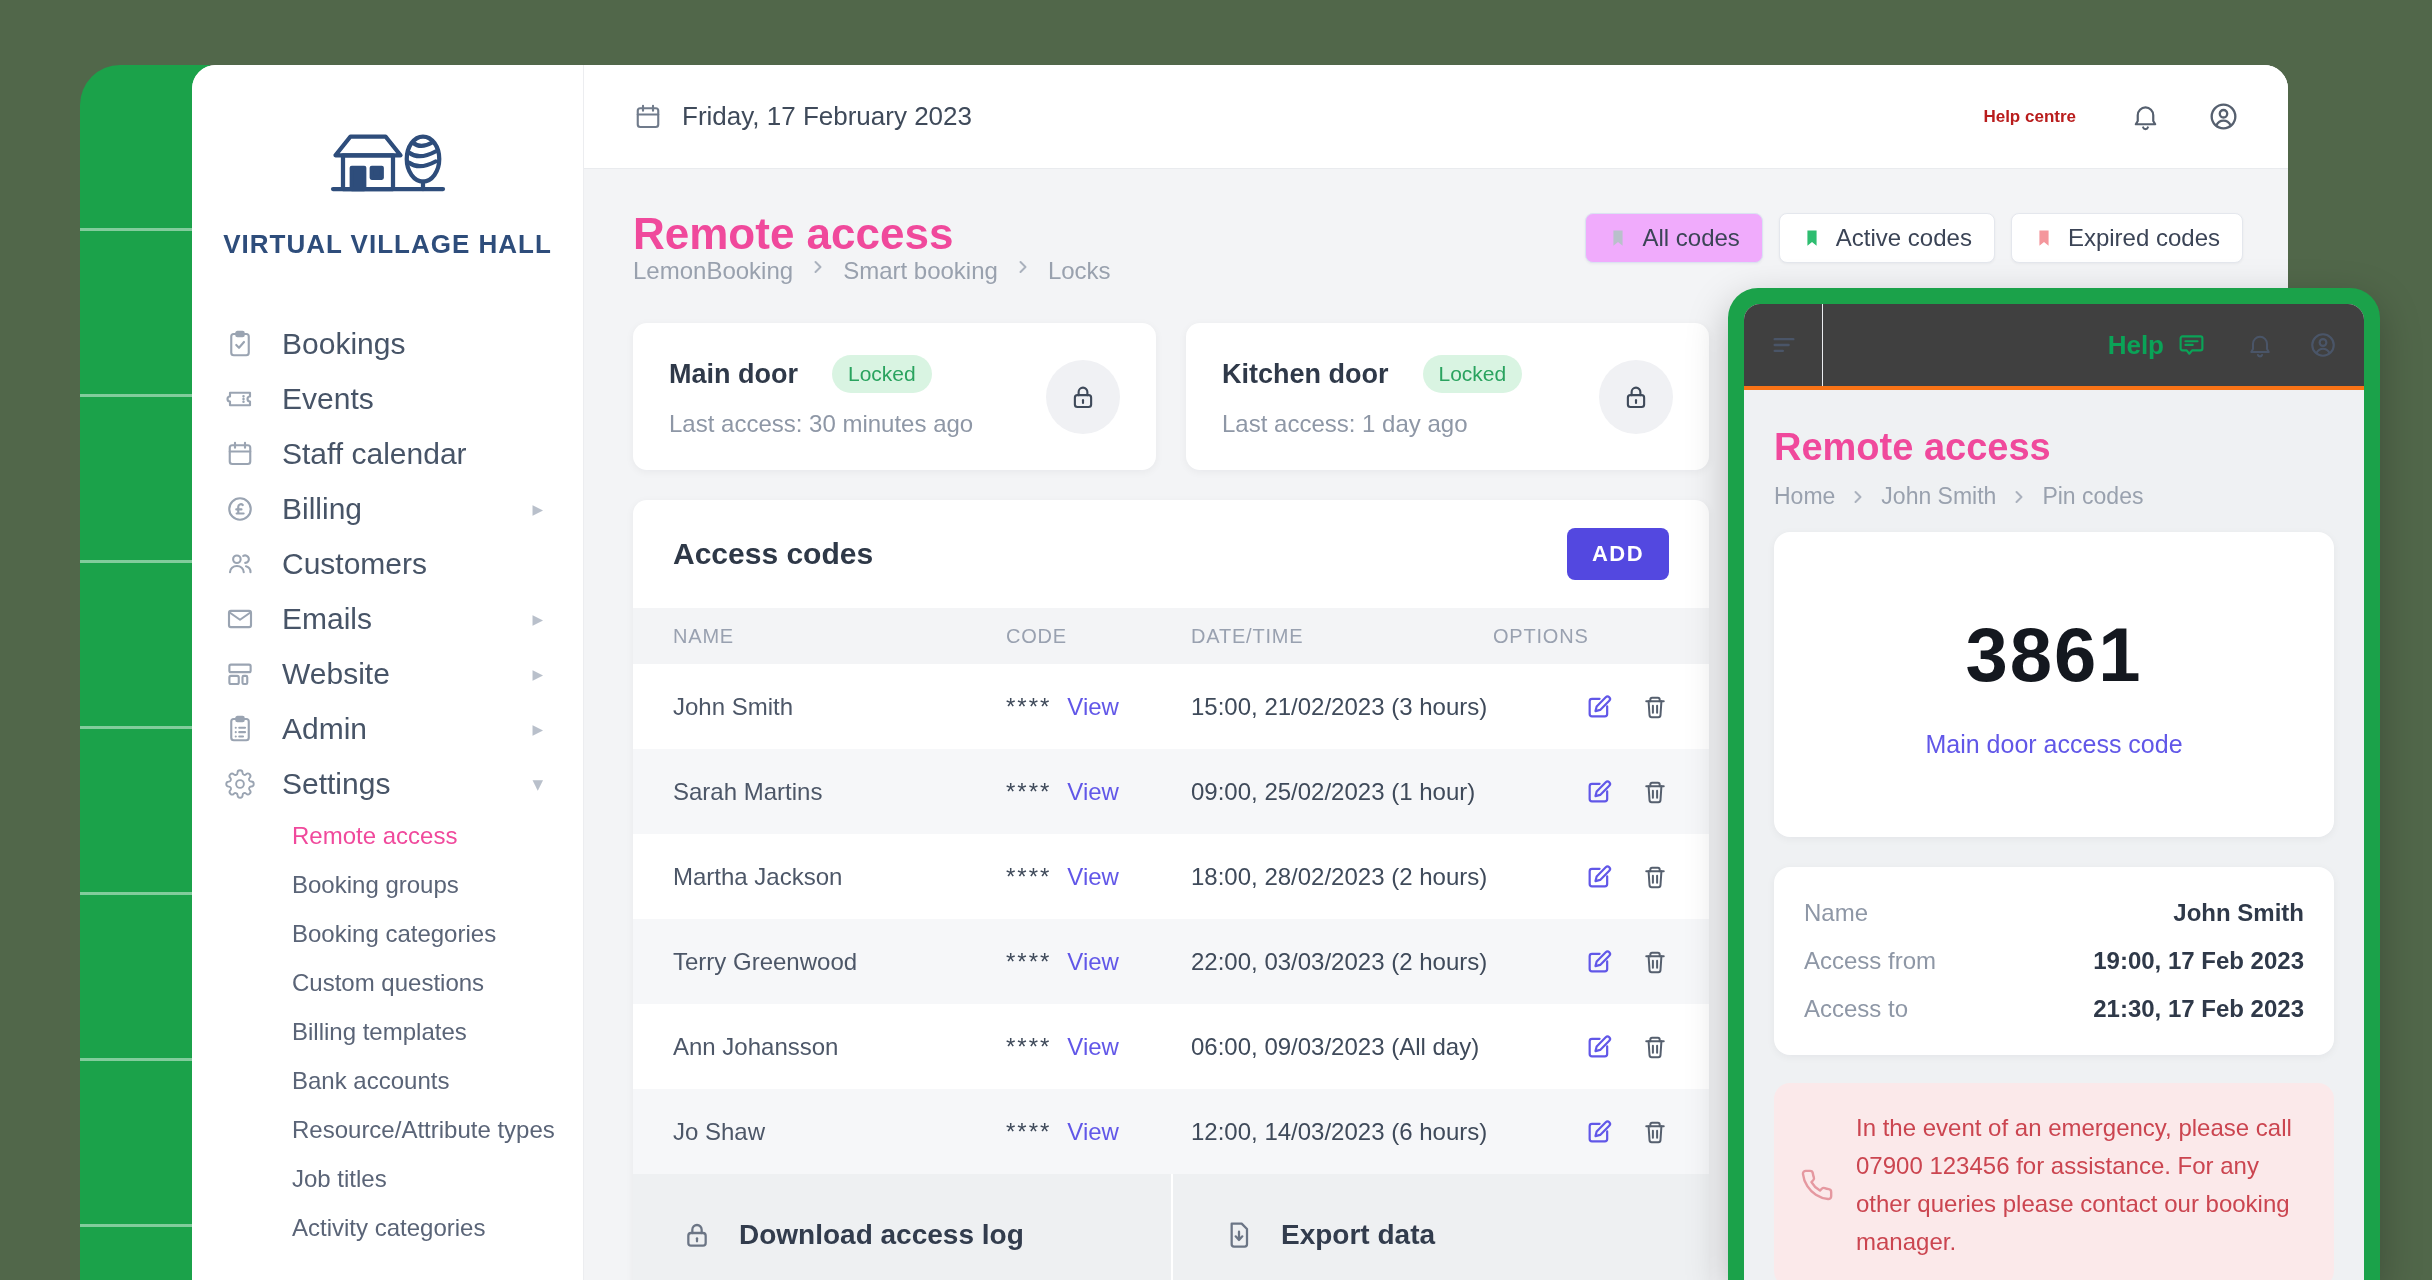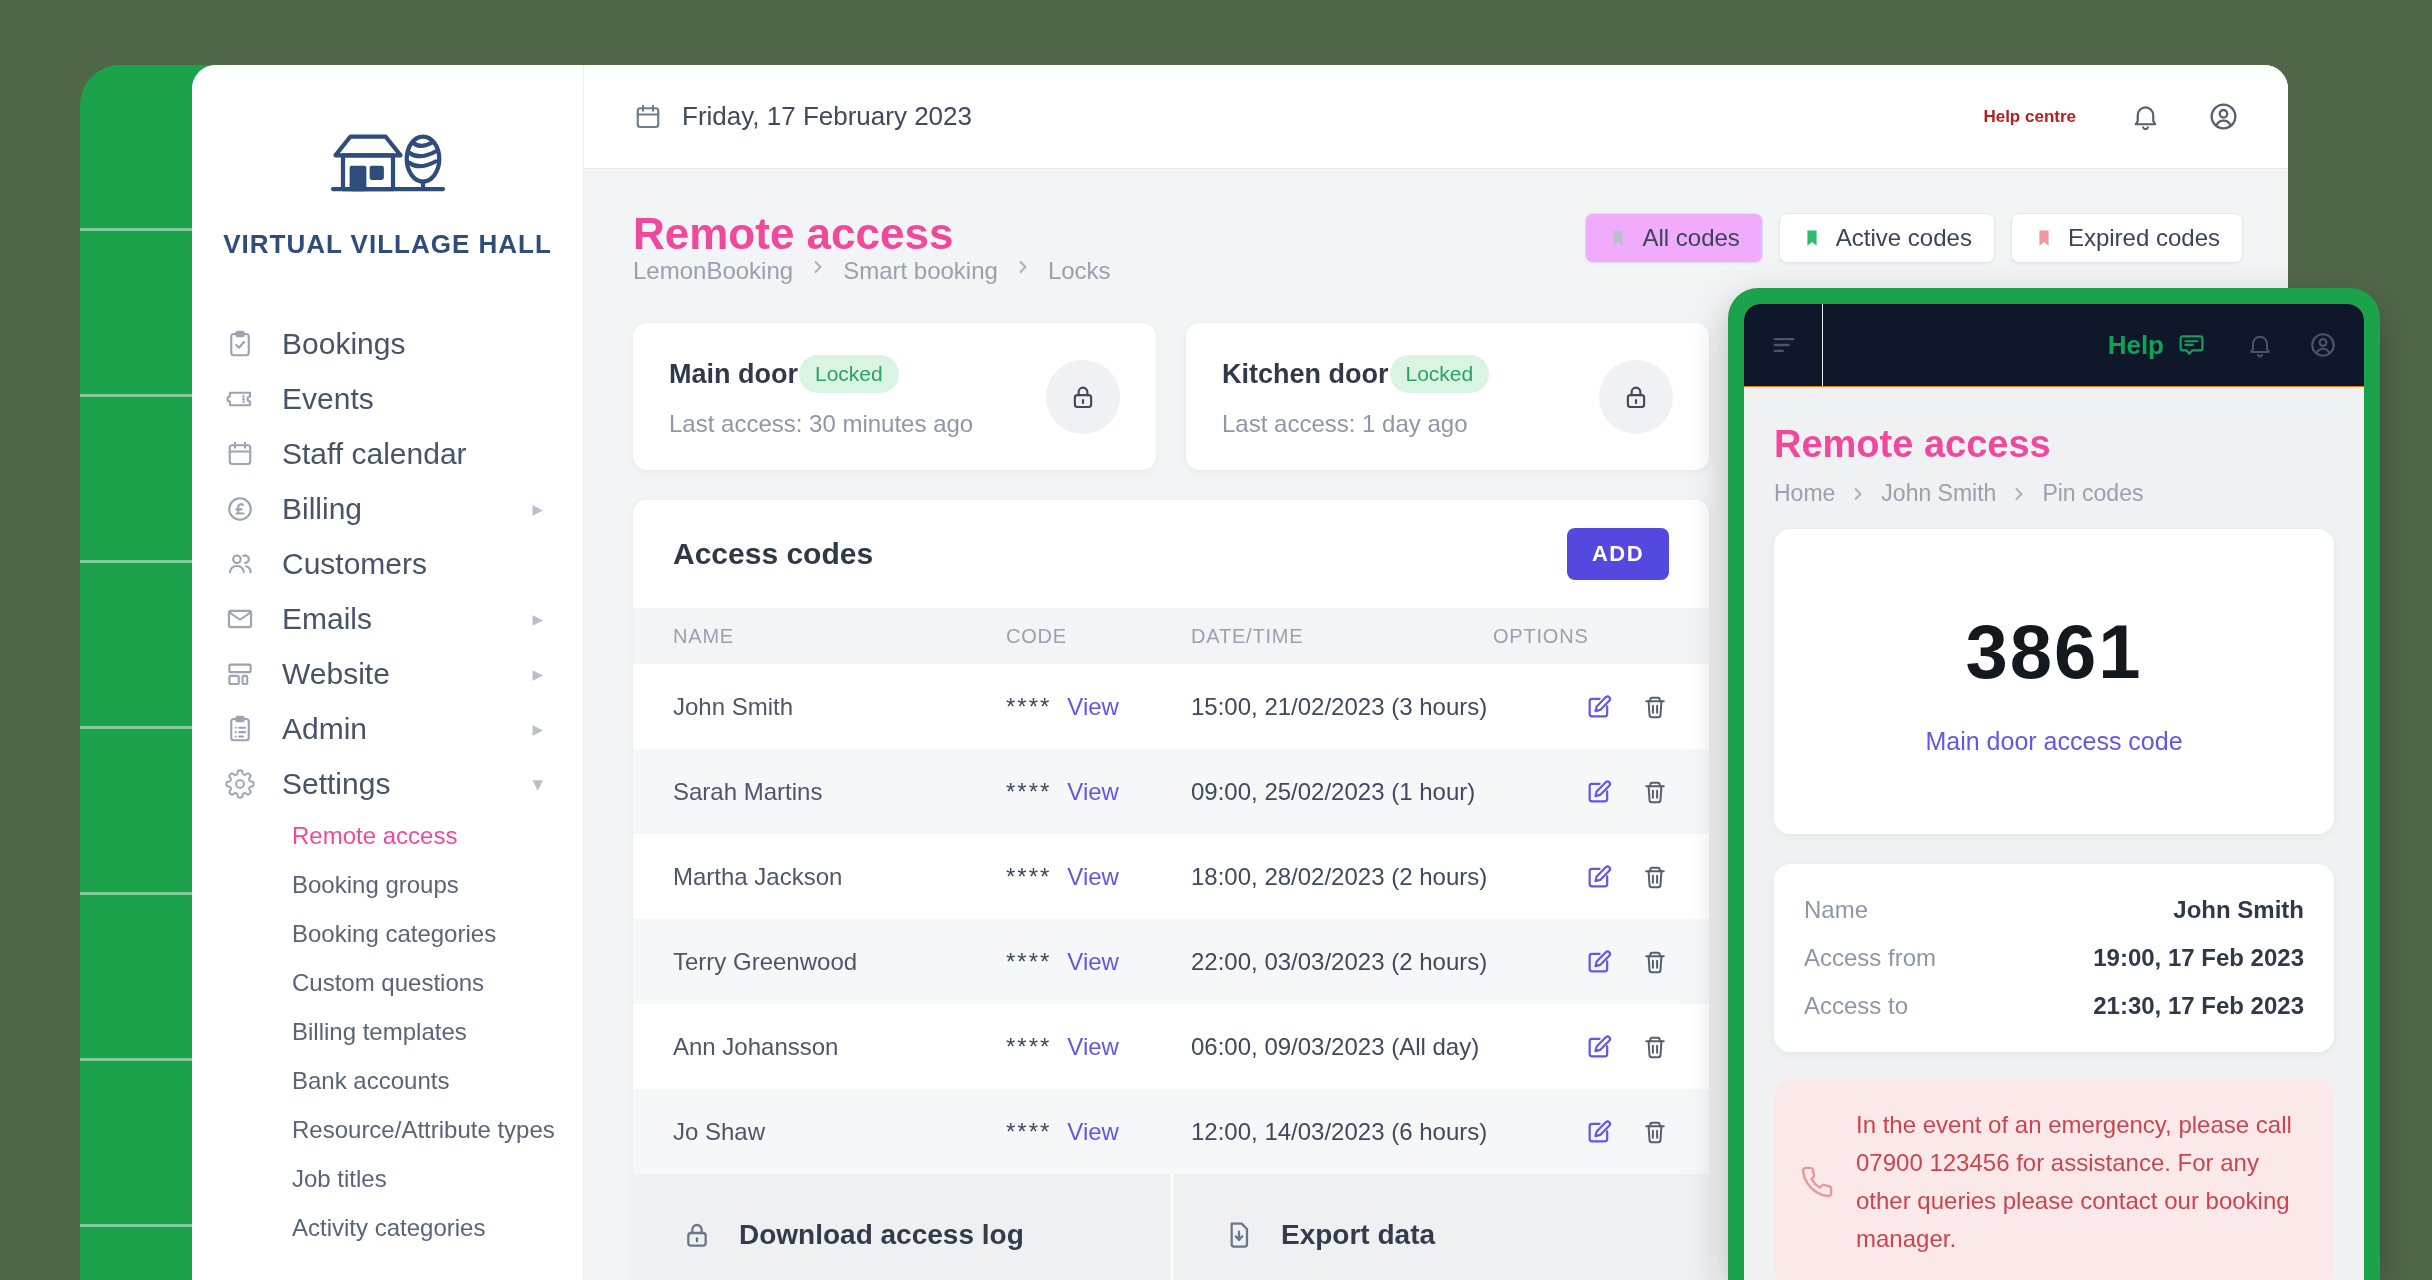--- a/index.html
+++ b/index.html
@@ -41,21 +41,21 @@
   .page-title{font-size:44px;line-height:46px;font-weight:bold;color:#f0499c;}
   .breadcrumb{display:flex;align-items:flex-start;gap:15px;font-size:24px;color:#99a1ae;}
   .crumb-sep{width:20px;height:20px;color:#aab1bd;display:inline-flex;}
   .chips{margin-left:auto;display:flex;gap:16px;margin-top:2px;}
   .chip{height:48px;padding:0 22px;border-radius:8px;background:#fff;border:1px solid #e4e7ed;display:flex;align-items:center;gap:14px;font-size:24px;color:#3b4456;box-shadow:0 1px 3px rgba(16,24,40,.05);}
   .chip.selected{background:#f0abfc;border-color:#dbe2f2;}
   .chip .icn{width:20px;height:24px;}
 
   .doors{margin-top:38px;display:flex;gap:30px;}
   .door-card{width:523px;height:147px;background:#fff;border-radius:14px;box-shadow:0 2px 8px rgba(16,24,40,.05);position:relative;display:flex;flex-direction:column;justify-content:center;padding:0 36px;box-sizing:border-box;}
-  .door-top{display:flex;align-items:center;gap:1px;}
+  .door-top{display:flex;align-items:center;gap:34px;}
   .door-name{font-size:27px;font-weight:600;color:#2f3949;}
   .door-badge{font-size:21px;color:#2aa35f;background:#d9f4e2;padding:7px 16px;border-radius:999px;}
   .door-last{margin-top:17px;font-size:24px;color:#8e97a6;}
   .lock-circle{position:absolute;right:36px;top:50%;transform:translateY(-50%);width:74px;height:74px;border-radius:50%;background:#f0f1f4;display:flex;align-items:center;justify-content:center;}
   .lock-circle .icn{width:30px;height:30px;color:#3f4a5a;}
 
   .codes-card{margin-top:30px;width:1076px;background:#fff;border-radius:14px 14px 0 0;box-shadow:0 2px 8px rgba(16,24,40,.05);display:flex;flex-direction:column;min-height:785px;box-sizing:border-box;}
   .codes-head{display:flex;align-items:center;padding:28px 40px;}
   .codes-title{font-size:30px;font-weight:600;color:#2e3847;}
   .add-btn{margin-left:auto;width:102px;height:52px;background:#5348e0;color:#fff;border:none;border-radius:8px;font-size:22px;font-weight:bold;letter-spacing:1.5px;display:flex;align-items:center;justify-content:center;font-family:inherit;}
@@ -77,21 +77,21 @@
   .foot-cell{display:flex;align-items:center;gap:26px;}
   .foot-cell.left{width:538px;padding-left:48px;box-sizing:border-box;}
   .foot-divider{width:2px;background:#fff;}
   .foot-cell.right{flex:1;padding-left:50px;}
   .foot-cell .icn{width:32px;height:32px;color:#6b7585;}
   .foot-label{font-size:28px;font-weight:600;color:#323c4d;}
 
   
   .mobile-panel{position:absolute;left:1728px;top:288px;width:652px;height:992px;background:#1ba24a;border-radius:30px 30px 0 0;padding:16px 16px 0;box-sizing:border-box;z-index:3;box-shadow:0 14px 40px rgba(0,0,0,.25);}
   .mobile-inner{width:620px;height:976px;background:#eff1f3;border-radius:16px 16px 0 0;overflow:hidden;display:flex;flex-direction:column;}
-  .m-header{height:82px;min-height:82px;background:#0f172a;border-bottom:1px solid #f97316;display:flex;align-items:center;padding:0 26px;}
+  .m-header{height:82px;min-height:82px;background:#404040;border-bottom:4px solid #f97316;display:flex;align-items:center;padding:0 26px;}
   .m-header .icn.burger{width:28px;height:28px;color:#4a5568;}
   .m-divider{width:1px;height:82px;background:#eceef1;margin-left:24px;}
   .m-spacer{flex:1;}
   .m-help{font-size:26px;font-weight:bold;color:#0aa357;}
   .m-header .icn.chat{width:29px;height:29px;color:#0aa357;margin-left:13px;}
   .m-header .icn.bell{width:28px;height:28px;color:#4a5568;margin-left:40px;}
   .m-header .icn.avatar{width:30px;height:30px;color:#4a5568;margin-left:34px;}
   .m-body{padding:36px 30px;}
   .m-title{font-size:38px;font-weight:bold;color:#f0499c;}
   .m-crumb{margin-top:14px;display:flex;align-items:center;gap:13px;font-size:23px;color:#99a1ae;}

